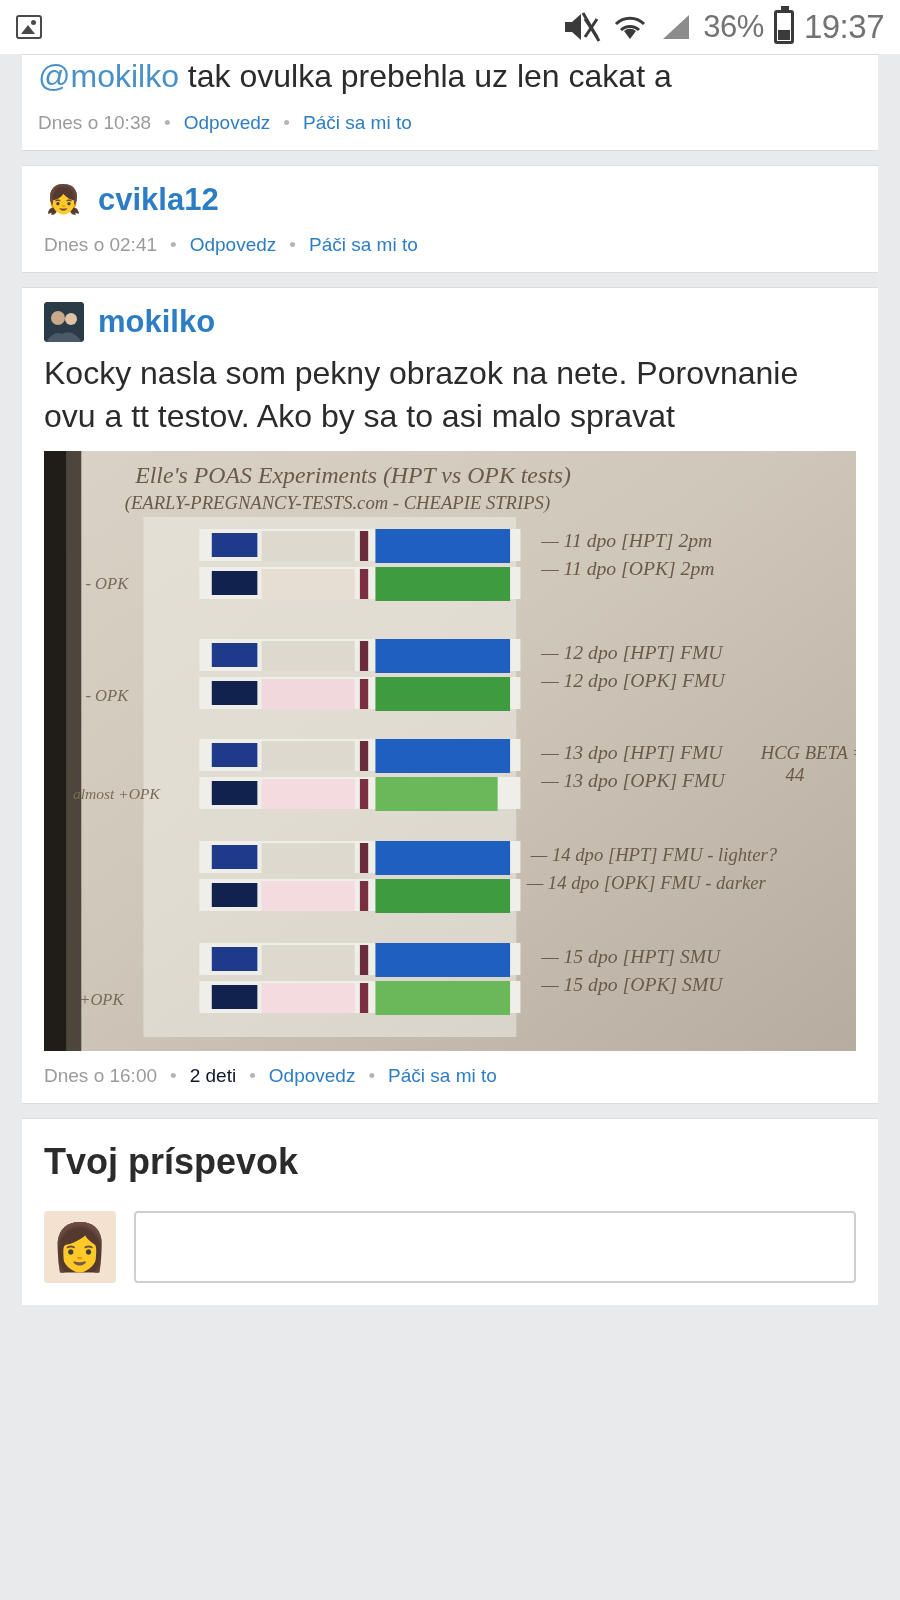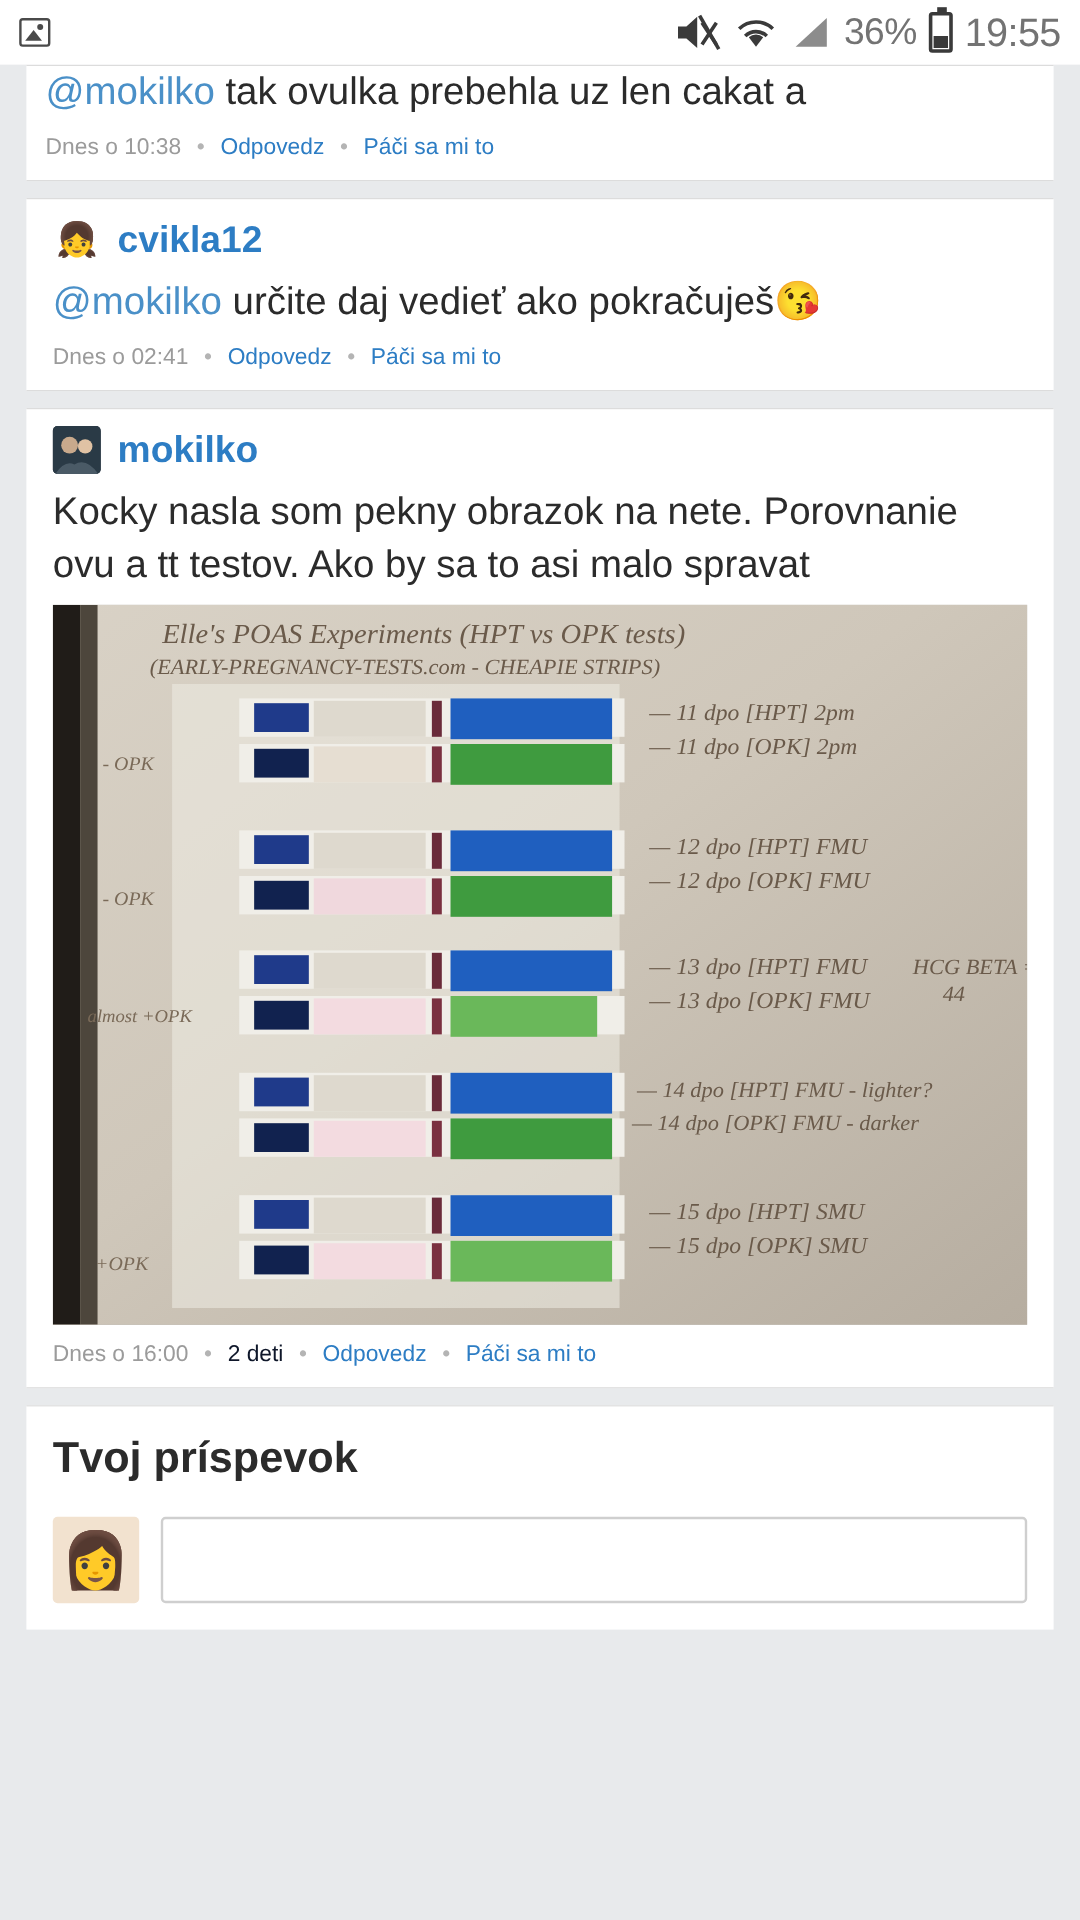--- a/index.html
+++ b/index.html
@@ -176,21 +176,21 @@
     </span>
     <span class="sb-icon">
       <svg width="34" height="32" viewBox="0 0 34 32">
         <path d="M30 4 L30 28 L4 28 Z" fill="#8c8c8c"></path>
       </svg>
     </span>
     <span class="battery-pct">36%</span>
     <span class="sb-icon">
         <span class="batt-shape"></span>
       </span>
-    <span class="clock">19:55</span>
+    <span class="clock">19:37</span>
   </div>
 </div>
 
 <div class="page">
 
   <div class="card first">
     <div class="post-text">
       <span class="mention">@mokilko</span><span> tak ovulka prebehla uz len cakat a</span><br>
     </div>
     <div class="meta">
@@ -199,23 +199,20 @@
       <a href="#">Odpovedz</a>
       <span class="sep">•</span>
       <a href="#">Páči sa mi to</a>
     </div>
   </div>
 
   <div class="card">
     <div class="author-row">
       <span class="avatar">👧</span>
       <span class="author-name">cvikla12</span>
-    </div>
-    <div class="post-text">
-      <span class="mention">@mokilko</span><span> určite daj vedieť ako pokračuješ</span><span>😘</span>
     </div>
     <div class="meta">
       <span>Dnes o 02:41</span>
       <span class="sep">•</span>
       <a href="#">Odpovedz</a>
       <span class="sep">•</span>
       <a href="#">Páči sa mi to</a>
     </div>
   </div>
 

